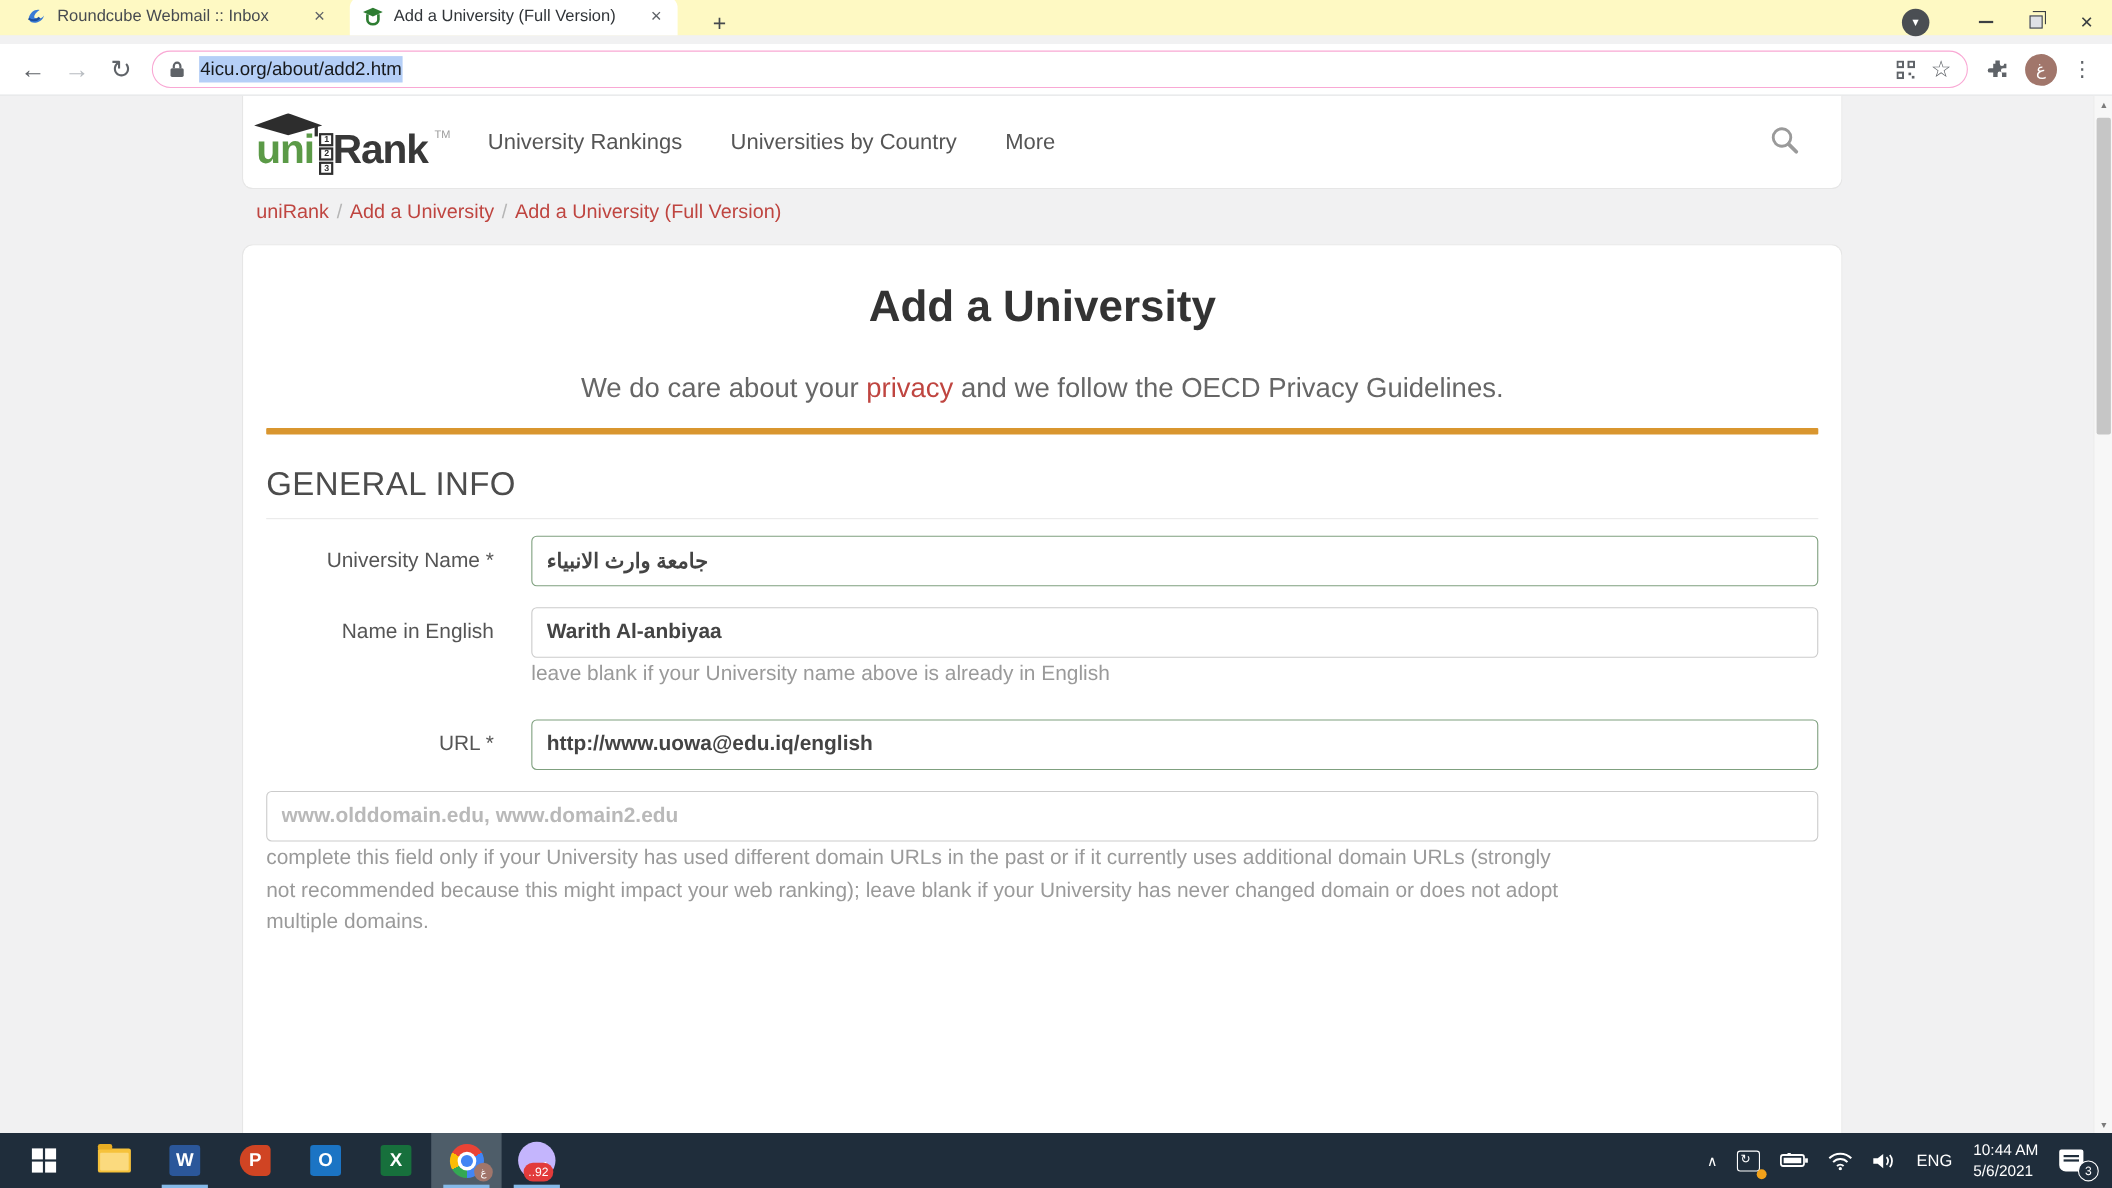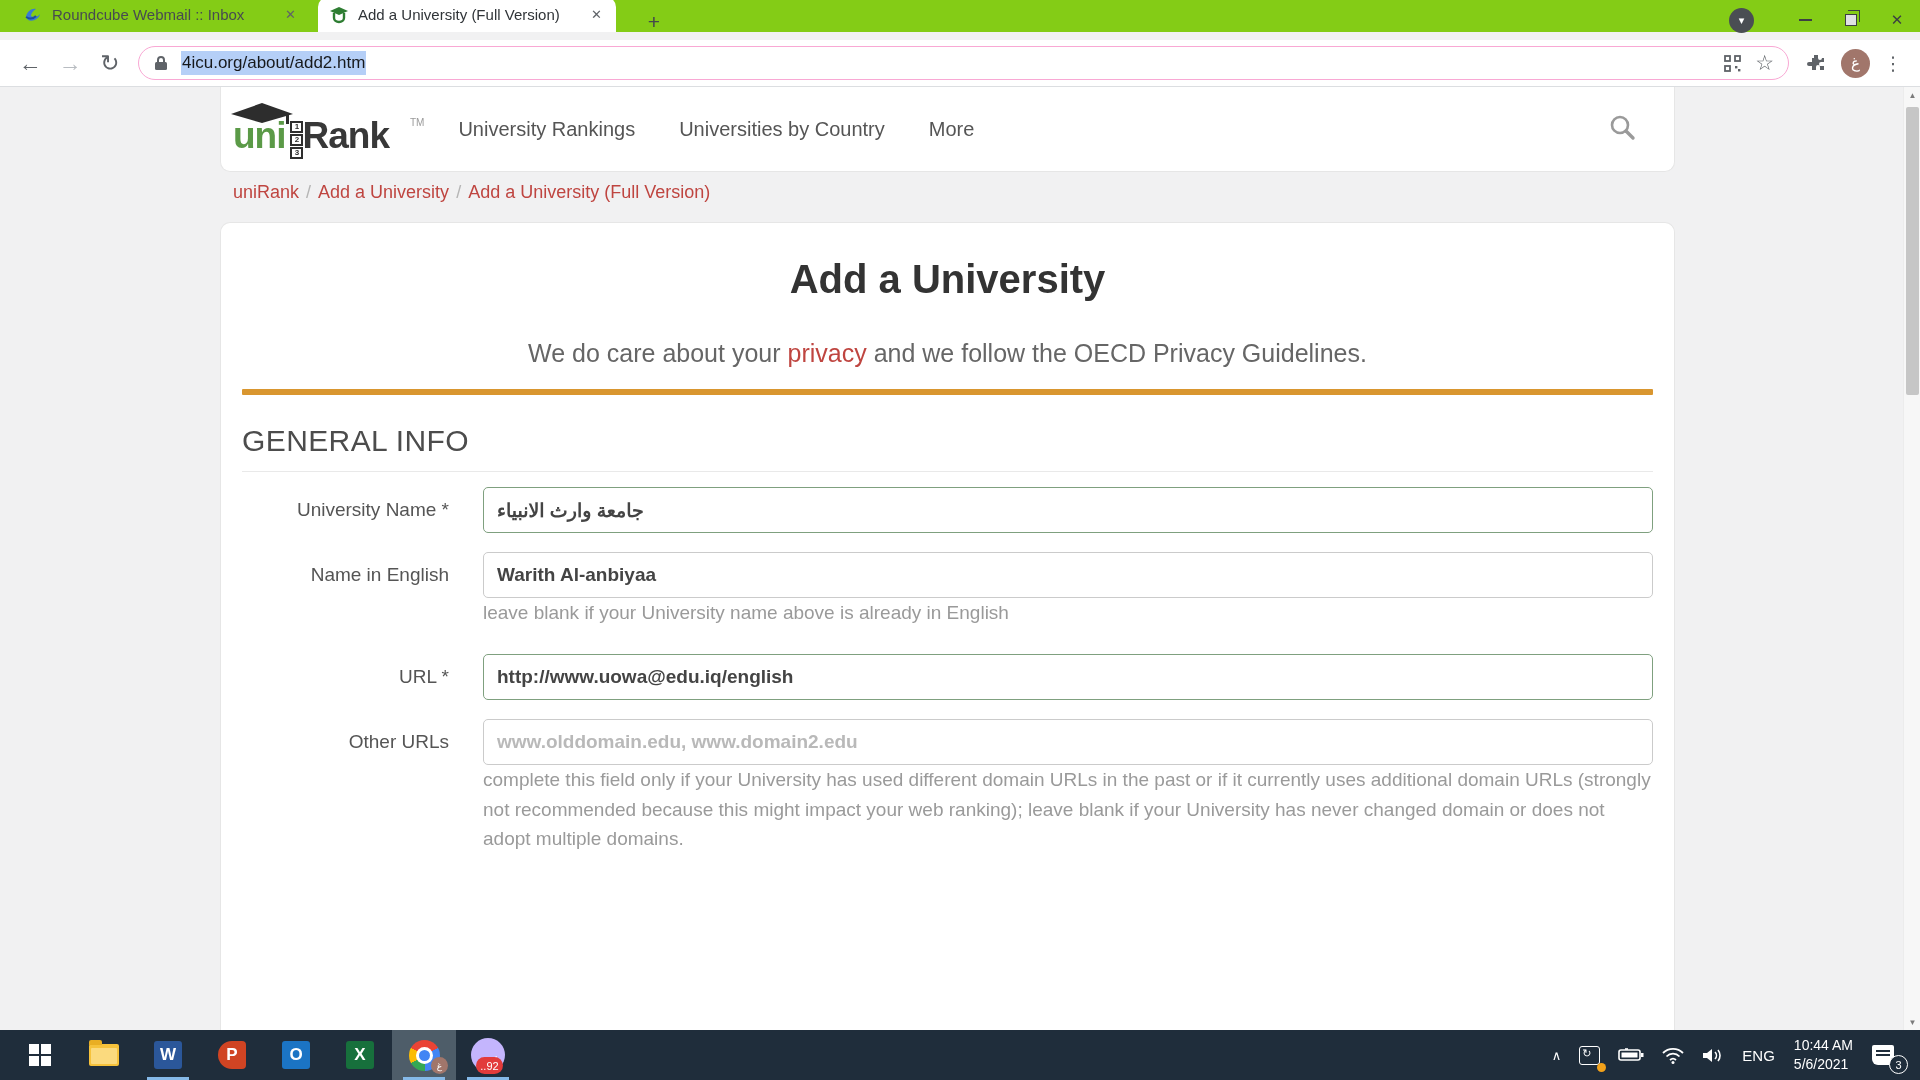--- a/index.html
+++ b/index.html
@@ -1,21 +1,21 @@
 <!DOCTYPE html>
 <html><head>
 <meta charset="utf-8">
 <style>
   * { margin:0; padding:0; box-sizing:border-box; }
   html,body { width:1920px; height:1080px; overflow:hidden; }
   body { font-family:"Liberation Sans", sans-serif; }
   #screen { position:relative; width:1920px; height:1080px; background:#f1f1f2; overflow:hidden; }
 
   
-  .tabstrip { position:absolute; top:0; left:0; right:0; height:32px; background:#84cc16; }
+  .tabstrip { position:absolute; top:0; left:0; right:0; height:32px; background:#fef9c3; }
   .tab { position:absolute; bottom:0; height:35px; width:298px; display:flex; align-items:center; padding:0 10px 0 12px; border-radius:10px 10px 0 0; }
   .tab.inactive { left:12px; color:#474b50; }
   .tab.active { left:318px; background:#ffffff; color:#303438; }
   .tab .tab-title { flex:1; font-size:15px; white-space:nowrap; overflow:hidden; text-overflow:ellipsis; margin-left:10px; }
   .tab .tab-close { font-size:13px; color:#5f6368; padding:2px 4px; border-radius:50%; }
   .favicon { width:18px; height:18px; flex:none; }
   .newtab { position:absolute; left:640px; top:8px; width:28px; height:28px; border-radius:50%; display:flex; align-items:center; justify-content:center; font-size:21px; color:#45494d; }
   .win-controls { position:absolute; right:0; top:0; height:40px; display:flex; align-items:center; }
   .profile-chip { width:25px; height:25px; border-radius:50%; background:#4a4e53; color:#fff; font-size:11px; display:flex; align-items:center; justify-content:center; margin-right:28px; }
   .wc-btn { width:46px; height:40px; display:flex; align-items:center; justify-content:center; color:#3c4043; font-size:15px; }
@@ -44,21 +44,21 @@
   .sb-up { top:0; } .sb-down { bottom:0; }
   .sb-thumb { position:absolute; left:2px; width:13px; top:20px; height:288px; background:#c6c6c6; border-radius:2px; }
 
   .site-header { position:absolute; left:220px; width:1455px; top:0; height:85px; background:#fff; border:1px solid #e6e6e6; border-top:none; border-radius:0 0 10px 10px; display:flex; align-items:center; }
   .logo { position:relative; display:flex; align-items:baseline; margin-left:12px; padding-top:14px; }
   .logo-cap { position:absolute; top:2px; left:-2px; }
   .logo-uni { font-size:37px; font-weight:bold; color:#5b9a47; letter-spacing:-1px; }
   .logo-digits { display:flex; flex-direction:column; gap:1px; margin:0 -1px 4px 5px; align-self:center; transform:translateY(6px); }
   .logo-digit { width:13px; height:12px; border:2px solid #2e2e2e; background:#fff; color:#2e2e2e; font-size:8px; font-weight:bold; display:flex; align-items:center; justify-content:center; line-height:1; }
   .logo-rank { font-size:37px; font-weight:bold; color:#383838; letter-spacing:-1px; }
-  .logo-tm { font-size:10px; color:#9a9a9a; align-self:flex-start; margin-left:21px; margin-top:2px;text-align:center; }
+  .logo-tm { font-size:10px; color:#9a9a9a; align-self:flex-start; margin-left:6px; margin-top:2px;text-align:center; }
   .site-nav { display:flex; gap:44px; margin-left:34px; }
   .site-nav a { font-size:20px; color:#555; text-decoration:none; }
   .hdr-search { margin-left:auto; margin-right:38px; }
 
   .breadcrumb { position:absolute; left:233px; top:95px; font-size:18px; color:#a9a9a9; }
   .breadcrumb a { color:#bf4540; text-decoration:none; }
   .bc-sep { margin:0 7px; color:#b5b5b5; }
 
   .main-card { position:absolute; left:220px; width:1455px; top:135px; height:840px; background:#fff; border:1px solid #e6e6e6; border-bottom:none; border-radius:10px 10px 0 0; padding:0 21px; }
   .page-title { margin-top:34px; text-align:center; font-size:40px; font-weight:bold; color:#333; }
@@ -240,21 +240,20 @@
 
 
       <div class="form-row">
         <div class="f-label">URL *</div>
         <div class="f-col">
           <input class="f-input valid" type="text" value="http://www.uowa@edu.iq/english" style="">
         </div>
       </div>
 
       <div class="form-row">
-        <div class="f-label">Other URLs</div>
         <div class="f-col">
           <input class="f-input" type="text" placeholder="www.olddomain.edu, www.domain2.edu" style="">
           <div class="f-help">complete this field only if your University has used different domain URLs in the past or if it currently uses additional domain URLs (strongly not recommended because this might impact your web ranking); leave blank if your University has never changed domain or does not adopt multiple domains.</div>
         </div>
       </div>
     </div>
 
     <div class="scrollbar">
       <div class="sb-arrow sb-up">▲</div>
       <div class="sb-thumb"></div>

